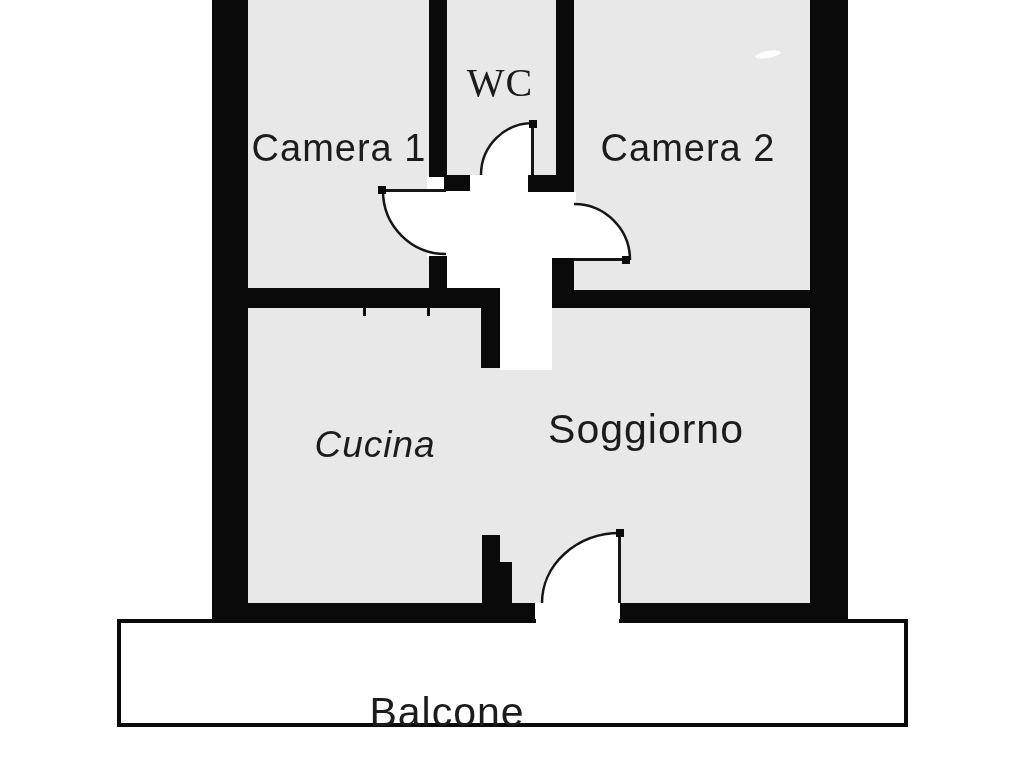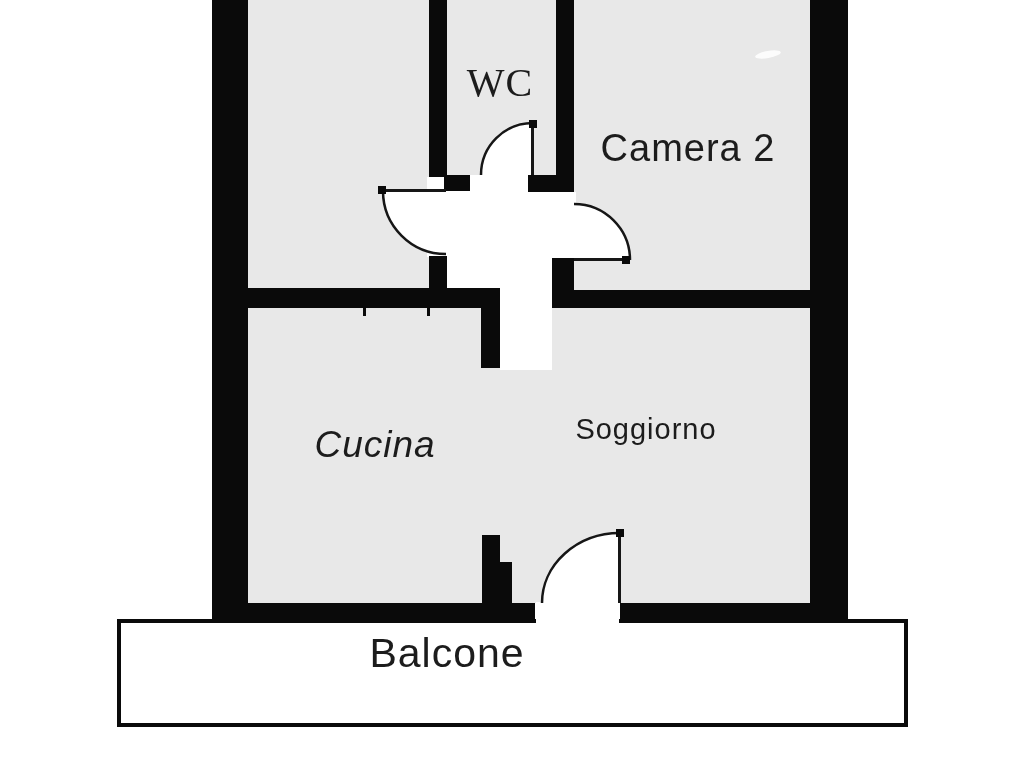--- a/index.html
+++ b/index.html
@@ -25,22 +25,22 @@
     position:absolute;
     transform:translate(-50%,-50%);
     color:var(--text);
     white-space:nowrap;
     letter-spacing:1px;
   }
   #lbl-camera1{left:339px;top:148px;font-size:38px;}
   #lbl-wc{left:500px;top:82px;font-size:40px;font-family:Liberation Serif, serif;}
   #lbl-camera2{left:688px;top:148px;font-size:38px;text-align:center;}
   #lbl-cucina{left:375px;top:445px;font-size:37px;font-style:italic;}
-  #lbl-soggiorno{left:646px;top:429px;font-size:29px;}
-  #lbl-balcone{left:447px;top:653px;font-size:41px;text-align:center;}
+  #lbl-soggiorno{left:646px;top:429px;font-size:41px;}
+  #lbl-balcone{left:447px;top:712px;font-size:41px;text-align:center;}
   #balcone-box{
     left:117px;top:619px;width:783px;height:100px;
     border:4px solid var(--wall);
     background:var(--bg);
   }
   #doors-svg{left:0;top:0;}
   #swoosh{
     left:755px;top:51px;width:26px;height:7px;
     background:#fdfdfd;border-radius:50%;
     transform:rotate(-10deg);opacity:.95;
@@ -103,20 +103,21 @@
     </g>
 
     <g>
       <path d="M 620 603 L 620 533 A 78 70 0 0 0 542 603 Z" fill="#ffffff"></path>
       <path d="M 620 533 A 78 70 0 0 0 542 603" fill="none" stroke="#161616" stroke-width="2.5"></path>
       <path d="M 619.5 533 V 603" stroke="#161616" stroke-width="3"></path>
       <rect x="616" y="529" width="8" height="8" fill="#0a0a0a"></rect>
     </g>
   </svg>
 
+  <div id="lbl-camera1" class="room-label">Camera 1</div>
   <div id="lbl-wc" class="room-label">WC</div>
   <div id="lbl-camera2" class="room-label">Camera 2</div>
   <div id="lbl-cucina" class="room-label">Cucina</div>
   <div id="lbl-soggiorno" class="room-label">Soggiorno</div>
   <div id="lbl-balcone" class="room-label">Balcone</div>
 
   <div id="swoosh" class="abs"></div>
 
 </div>
 

